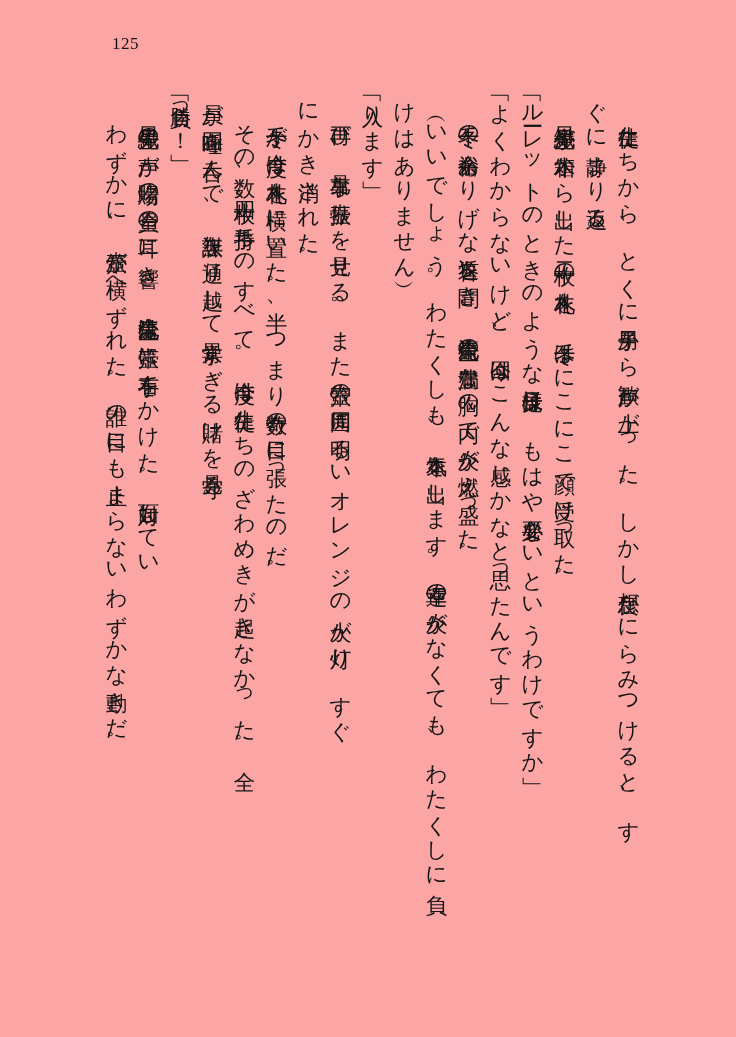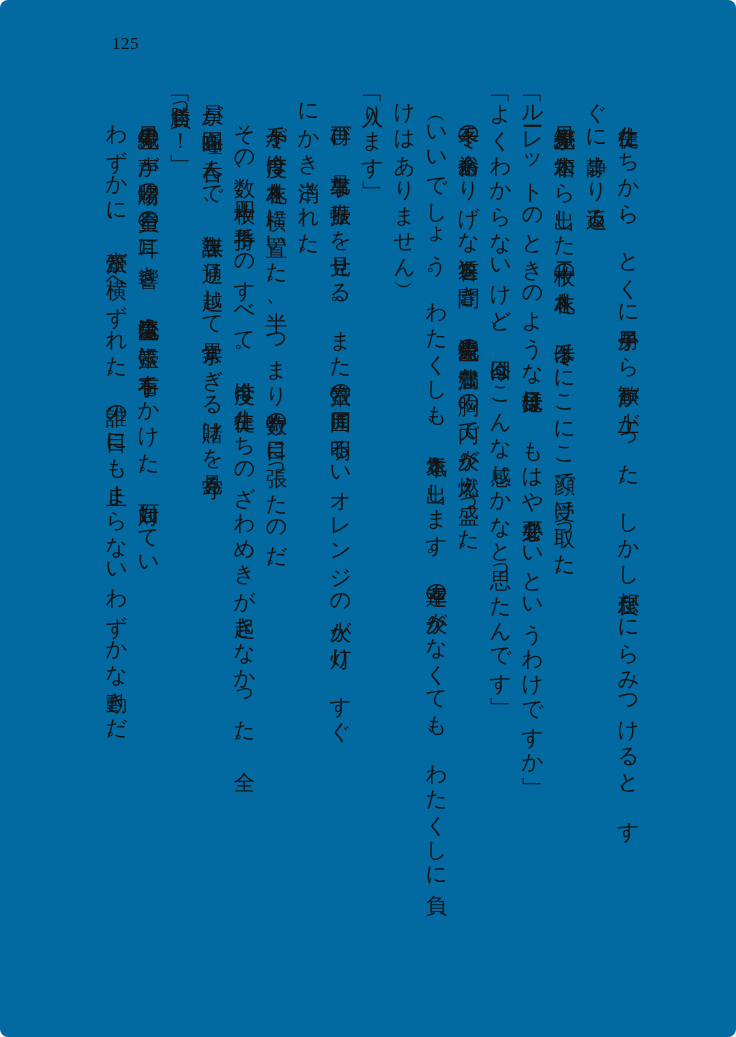--- a/index.html
+++ b/index.html
@@ -11,23 +11,22 @@
     width: 736px;
     height: 1037px;
     font-family: "Liberation Serif", "DejaVu Serif", serif;
     color: #111111;
     overflow: hidden;
   }
   #page {
     position: relative;
     width: 736px;
     height: 1037px;
-    background: #0369a1;
+    background: #fca5a5;
     box-sizing: border-box;
-    border-radius: 8px;
   }
   #page-number {
     position: absolute;
     top: 34px;
     left: 112px;
     font-size: 17px;
     letter-spacing: 0.5px;
     color: #111111;
     font-family: "Liberation Serif", "DejaVu Serif", serif;
   }

